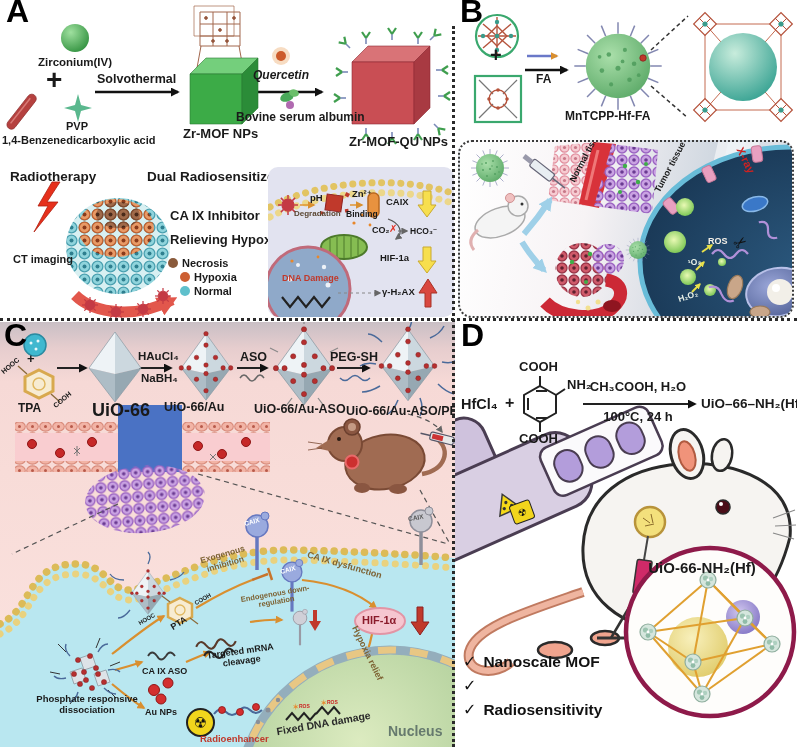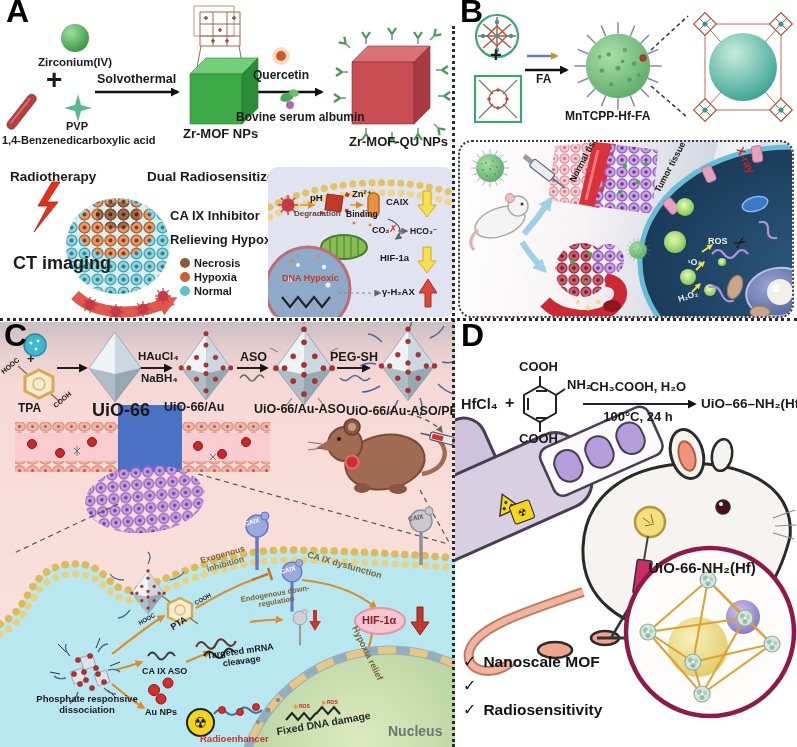--- a/index.html
+++ b/index.html
@@ -298,30 +298,30 @@
     </g>
   </svg>
 
   <div class="t plabel" style="left:6px;top:-6px;">A</div>
   <div class="t tw" style="left:25px;top:56px;width:100px;font-size:11.5px;">Zirconium(IV)</div>
   <div class="t" style="left:46px;top:64px;font-size:28px;">+</div>
   <div class="t" style="left:97px;top:72px;font-size:12.5px;">Solvothermal</div>
   <div class="t" style="left:66px;top:120px;font-size:11px;">PVP</div>
   <div class="t" style="left:2px;top:134px;font-size:11px;">1,4-Benzenedicarboxylic acid</div>
   <div class="t" style="left:183px;top:127px;font-size:13px;">Zr-MOF NPs</div>
-  <div class="t" style="left:253px;top:69px;font-size:12px;">Quercetin</div>
+  <div class="t" style="left:253px;top:69px;font-size:12px;font-style:italic;">Quercetin</div>
   <div class="t" style="left:236px;top:111px;font-size:12px;">Bovine serum albumin</div>
   <div class="t" style="left:349px;top:135px;font-size:13px;">Zr-MOF-QU NPs</div>
   <div class="t" style="left:10px;top:169px;font-size:13.5px;">Radiotherapy</div>
   <div class="t" style="left:147px;top:169px;font-size:13.5px;">Dual Radiosensitizers</div>
   <div class="t" style="left:170px;top:209px;font-size:13px;">CA IX Inhibitor</div>
   <div class="t" style="left:170px;top:233px;font-size:13px;">Relieving Hypoxic</div>
-  <div class="t" style="left:13px;top:253px;font-size:18px;">CT imaging</div>
-
-  <div class="legrow" style="left:180px;top:257px;">
+  <div class="t" style="left:13px;top:253px;font-size:11px;">CT imaging</div>
+
+  <div class="legrow" style="left:168px;top:257px;">
     <span class="dot" style="background: rgb(138, 90, 59);"></span>
     <span class="lab">Necrosis</span>
   </div>
   <div class="legrow" style="left:180px;top:271px;">
     <span class="dot" style="background: rgb(204, 95, 51);"></span>
     <span class="lab">Hypoxia</span>
   </div>
   <div class="legrow" style="left:180px;top:285px;">
     <span class="dot" style="background: rgb(95, 192, 204);"></span>
     <span class="lab">Normal</span>
@@ -369,21 +369,21 @@
     </svg>
     <div class="t" style="left:42px;top:26px;font-size:9.5px;">pH</div>
     <div class="t" style="left:26px;top:43px;font-size:8px;color:#5a4632;">Degradation</div>
     <div class="t" style="left:84px;top:22px;font-size:9.5px;">Zn²⁺</div>
     <div class="t" style="left:78px;top:43px;font-size:8.5px;">Binding</div>
     <div class="t" style="left:118px;top:30px;font-size:9.5px;">CAIX</div>
     <div class="t" style="left:104px;top:58px;font-size:9px;">CO₂</div>
     <div class="t" style="left:121px;top:56px;font-size:10px;color:#e23326;">✗</div>
     <div class="t" style="left:142px;top:60px;font-size:8.5px;">HCO₃⁻</div>
     <div class="t" style="left:112px;top:86px;font-size:9.5px;">HIF-1a</div>
-    <div class="t" style="left:14px;top:106px;font-size:9px;color:#c0392b;">DNA Hypoxic</div>
+    <div class="t" style="left:14px;top:106px;font-size:9px;color:#c0392b;">DNA Damage</div>
     <div class="t" style="left:114px;top:120px;font-size:9.5px;">γ-H₂AX</div>
   </div>
 </div>
 
 <div class="p" id="panelB">
   <svg width="342" height="322">
 
     <g>
       <circle cx="42" cy="36" r="21" fill="#fff" stroke="#3aa86e" stroke-width="2.2"></circle>
       <g stroke="#b5533c" stroke-width="1.4">

